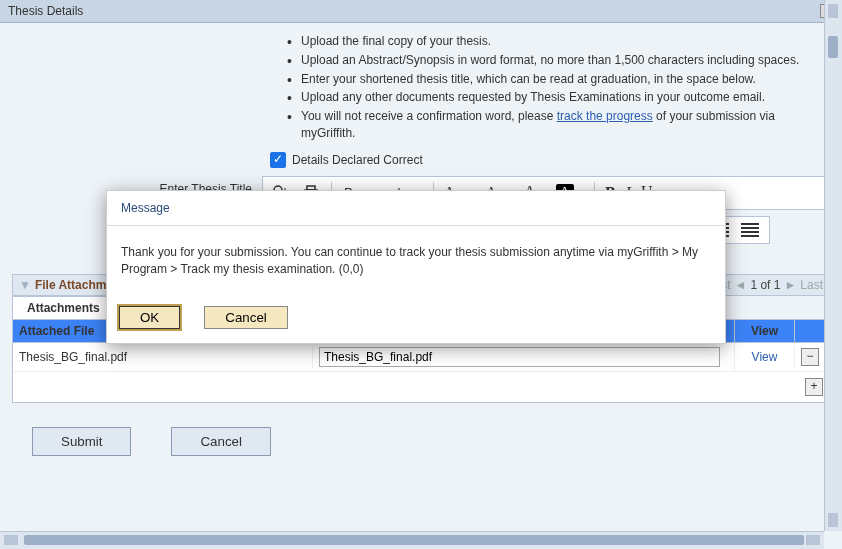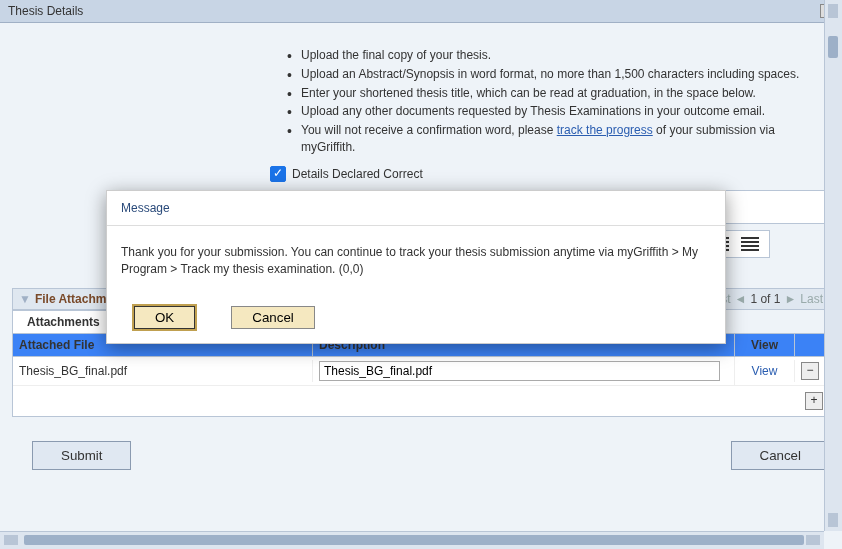--- a/index.html
+++ b/index.html
@@ -1,20 +1,20 @@
 <!DOCTYPE html>
 <html><head>
 <meta charset="utf-8">
 <style>
 * { box-sizing: border-box; margin: 0; padding: 0; }
 body { font-family: Arial, sans-serif; font-size: 12px; background: #e8eef5; width: 842px; height: 549px; overflow: hidden; position: relative; color: #333; }
 .window { width: 842px; height: 549px; background: #eef3f8; display: flex; flex-direction: column; }
 .titlebar { background: #c8d5e5; padding: 4px 8px; display: flex; justify-content: space-between; align-items: center; border-bottom: 1px solid #a0b0c5; }
 .titlebar-close { width: 14px; height: 14px; border: 1px solid #888; background: #ddd; font-size: 10px; line-height: 12px; text-align: center; color: #666; cursor: pointer; }
-.content { flex: 1; overflow: auto; padding: 22px 12px 8px 12px; position: relative; }
+.content { flex: 1; overflow: auto; padding: 8px 12px 8px 12px; position: relative; }
 .scrollbar-right { position: absolute; right: 0; top: 0; bottom: 18px; width: 18px; background: #dde5ef; border-left: 1px solid #b8c5d6; }
 .scrollbar-right .thumb { position: absolute; top: 36px; left: 3px; width: 10px; height: 22px; background: #9db0c8; border-radius: 2px; }
 .scrollbar-right .arrow { position: absolute; left: 3px; width: 10px; height: 14px; background: #b8c5d6; }
 .scrollbar-right .arrow.up { top: 4px; }
 .scrollbar-right .arrow.down { bottom: 4px; }
 .scrollbar-bottom { position: absolute; left: 0; right: 18px; bottom: 0; height: 18px; background: #dde5ef; border-top: 1px solid #b8c5d6; }
 .scrollbar-bottom .thumb { position: absolute; top: 3px; left: 24px; height: 10px; width: 780px; background: #9db0c8; border-radius: 2px; }
 .scrollbar-bottom .arrow { position: absolute; top: 3px; width: 14px; height: 10px; background: #b8c5d6; }
 .scrollbar-bottom .arrow.left { left: 4px; }
 .scrollbar-bottom .arrow.right { right: 4px; }
@@ -72,28 +72,28 @@
 .col-desc { flex: 1; }
 .col-view { width: 60px; text-align: center; }
 .col-act { width: 34px; }
 .trow { display: flex; align-items: center; background: #fff; border-top: 1px solid #b8c5d6; }
 .trow > div { padding: 4px 6px; border-right: 1px solid #eee; }
 .desc-input { width: 98%; border: 1px solid #aaa; padding: 2px 4px; background: #fff; font-size: 12px; }
 .view-link { color: #2a5db0; cursor: pointer; }
 .icon-btn { width: 18px; height: 18px; border: 1px solid #888; background: #eee; text-align: center; line-height: 14px; font-size: 12px; cursor: pointer; display: inline-block; }
 .add-row { display: flex; justify-content: flex-end; padding: 6px; background: #fff; border-top: 1px solid #eee; }
 
-.action-buttons { display: flex; margin: 24px 0 8px 20px; justify-content: space-between; }
+.action-buttons { display: flex; gap: 40px; margin: 24px 0 8px 20px; }
 .big-btn { background: #e0e8f2; border: 1px solid #8a9ab0; padding: 6px 28px; color: #333; cursor: pointer; }
 
 
 .modal { position: absolute; top: 190px; left: 106px; width: 620px; background: #fff; box-shadow: 0 4px 18px rgba(0,0,0,.4); border: 1px solid #ccc; z-index: 100; }
 .modal-header { padding: 10px 14px; font-size: 12px; color: #2a4a7a; border-bottom: 1px solid #ddd; }
 .modal-body { padding: 18px 14px; color: #333; line-height: 1.4; }
-.modal-actions { padding: 10px 27px 14px; display: flex; gap: 36px; }
+.modal-actions { padding: 10px 12px 14px; display: flex; gap: 24px; }
 .ok-btn { background: #f5e8c0; border: 1px solid #333; box-shadow: 0 0 0 2px #c0a050; padding: 3px 20px; cursor: pointer; }
 .cancel-btn { background: #f5e8c0; border: 1px solid #888; padding: 3px 20px; cursor: pointer; }
 </style>
 </head>
 <body>
 
 <div class="window">
   <div class="titlebar">
     <span>Thesis Details</span>
     <span class="titlebar-close">×</span>

